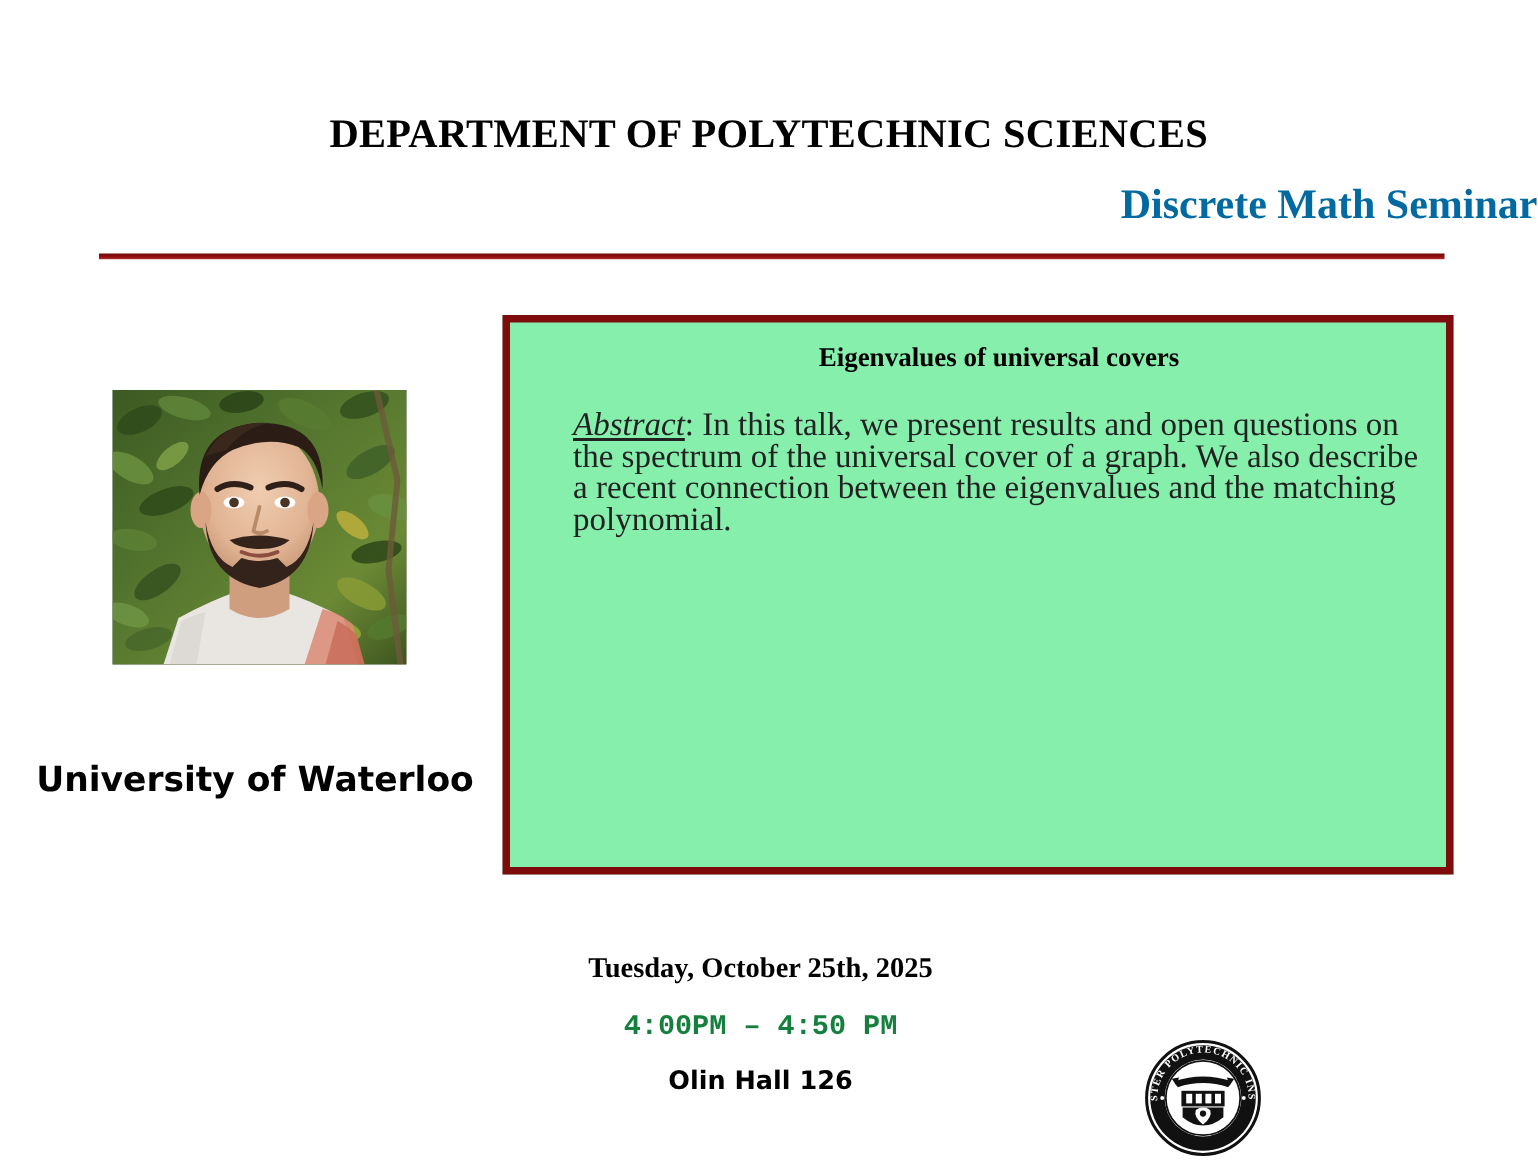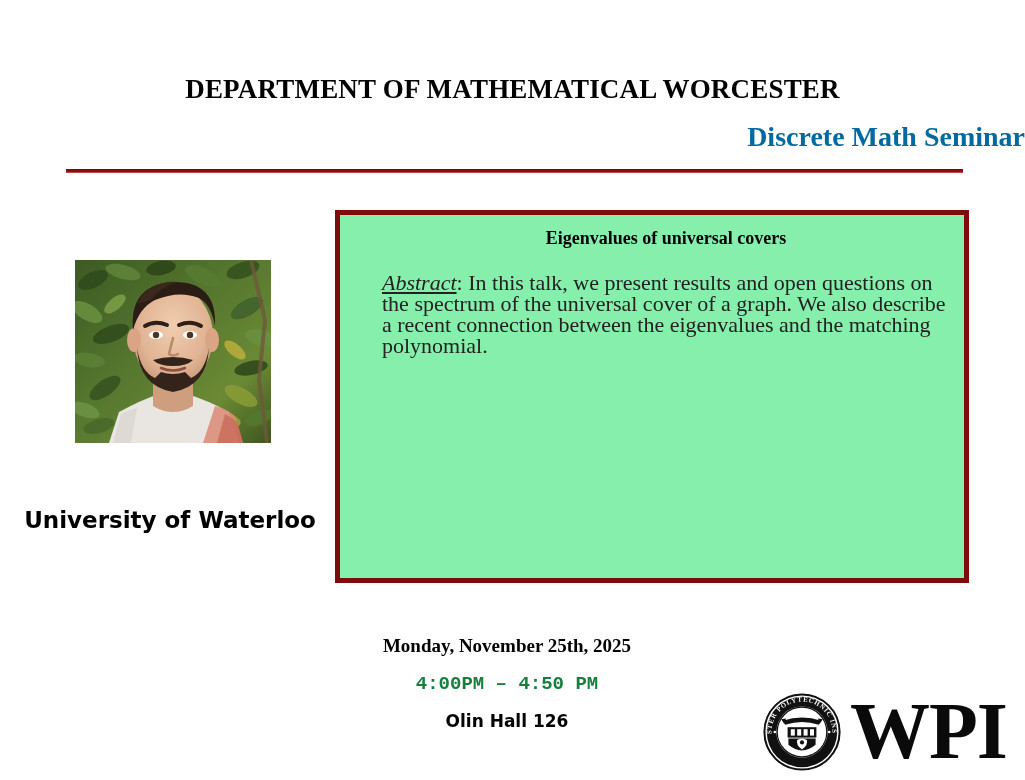--- a/index.html
+++ b/index.html
@@ -189,21 +189,21 @@
     line-height: 86px;
     letter-spacing: -1px;
     color: #0a0a0a;
   }
 </style>
 </head>
 <body>
 
 <div class="poster">
 
-  <div class="dept-title">DEPARTMENT OF MATHEMATICAL WORCESTER</div>
+  <div class="dept-title">DEPARTMENT OF POLYTECHNIC SCIENCES</div>
   <div class="seminar-title">Discrete Math Seminar</div>
   <div class="rule"></div>
 
   <div class="photo">
     <svg width="196" height="183" viewBox="0 0 196 183" xmlns="http://www.w3.org/2000/svg">
       <defs>
         <linearGradient id="leafbg" x1="0" y1="0" x2="1" y2="1">
           <stop offset="0%" stop-color="#3c5a23"></stop>
           <stop offset="40%" stop-color="#53752e"></stop>
           <stop offset="75%" stop-color="#6c8a35"></stop>
@@ -277,21 +277,21 @@
     </svg>
   </div>
 
   <div class="speaker-affil">University of Waterloo</div>
 
   <div class="abstract-box">
     <div class="talk-title">Eigenvalues of universal covers</div>
     <div class="abstract-body"><span class="abstract-label">Abstract</span><span>: </span><span>In this talk, we present results and open questions on the spectrum of the universal cover of a graph. We also describe a recent connection between the eigenvalues and the matching polynomial.</span></div>
   </div>
 
-  <div class="event-date">Monday, November 25th, 2025</div>
+  <div class="event-date">Tuesday, October 25th, 2025</div>
   <div class="event-time">4:00PM – 4:50 PM</div>
   <div class="event-place">Olin Hall 126</div>
 
   <div class="wpi-logo">
     <svg class="wpi-seal" viewBox="0 0 100 100" xmlns="http://www.w3.org/2000/svg">
       <defs>
         <path id="ringTop" d="M 50,50 m -38,0 a 38,38 0 1,1 76,0" fill="none"></path>
         <path id="ringBot" d="M 50,50 m -30,0 a 30,30 0 1,0 60,0" fill="none"></path>
       </defs>
       <circle cx="50" cy="50" r="48" fill="#ffffff"></circle>
@@ -313,16 +313,15 @@
       <path d="M76 34 L70 33 L72 40 Z" fill="#111111"></path>
       <rect x="32" y="44" width="36" height="13" fill="#111111"></rect>
       <rect x="36" y="46.5" width="5" height="8" fill="#ffffff"></rect>
       <rect x="44" y="46.5" width="5" height="8" fill="#ffffff"></rect>
       <rect x="52" y="46.5" width="5" height="8" fill="#ffffff"></rect>
       <rect x="60" y="46.5" width="5" height="8" fill="#ffffff"></rect>
       <path d="M33 58 L67 58 L67 66 Q50 80 33 66 Z" fill="#111111"></path>
       <path d="M44 60 Q50 56 56 60 Q58 66 50 72 Q42 66 44 60 Z" fill="#ffffff"></path>
       <circle cx="50" cy="63" r="2.6" fill="#111111"></circle>
     </svg>
-    <div class="wpi-word">WPI</div>
   </div>
 
 </div>
 
 </body></html>

